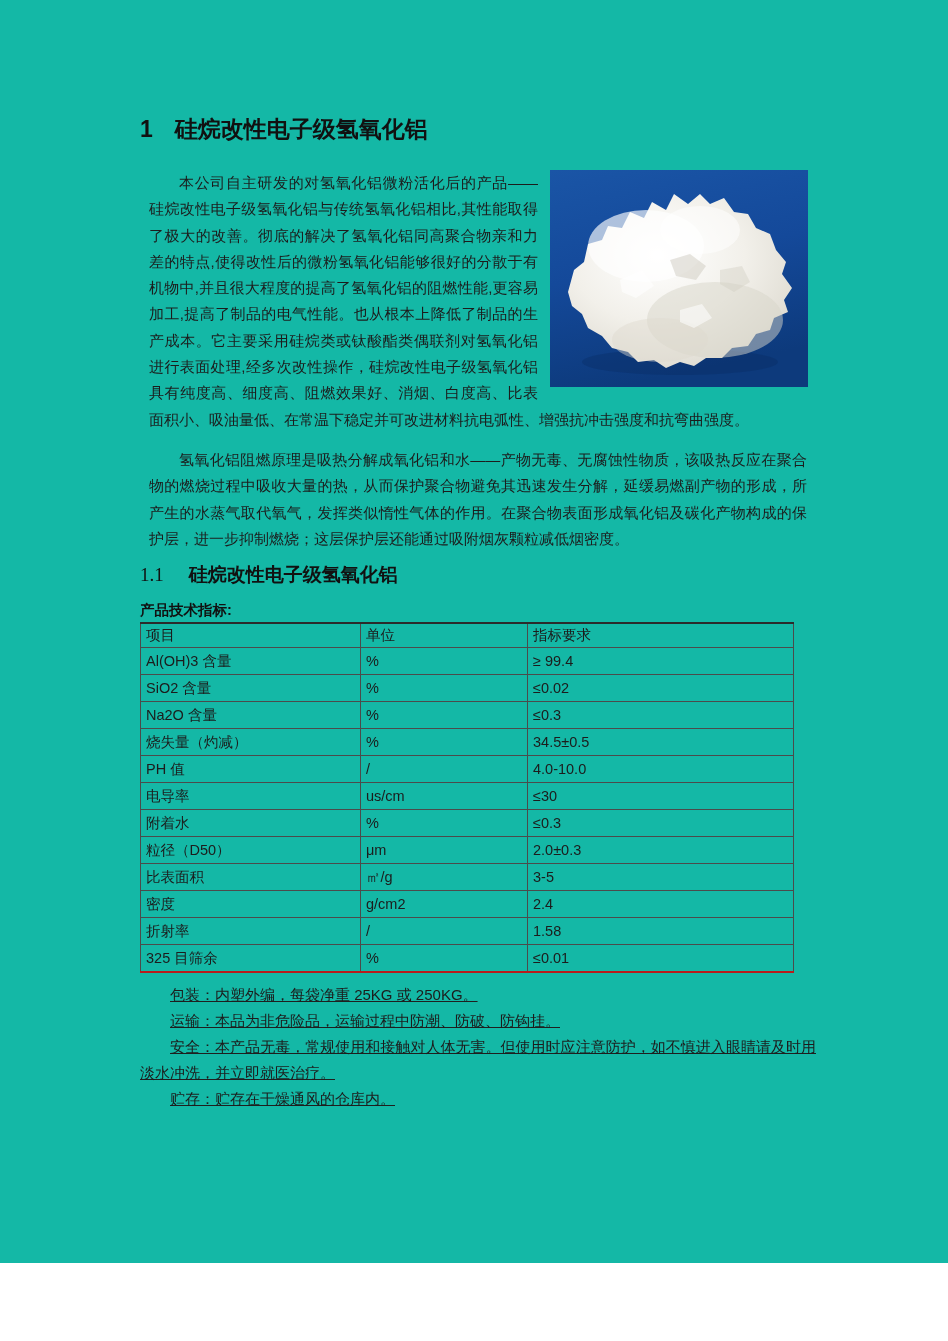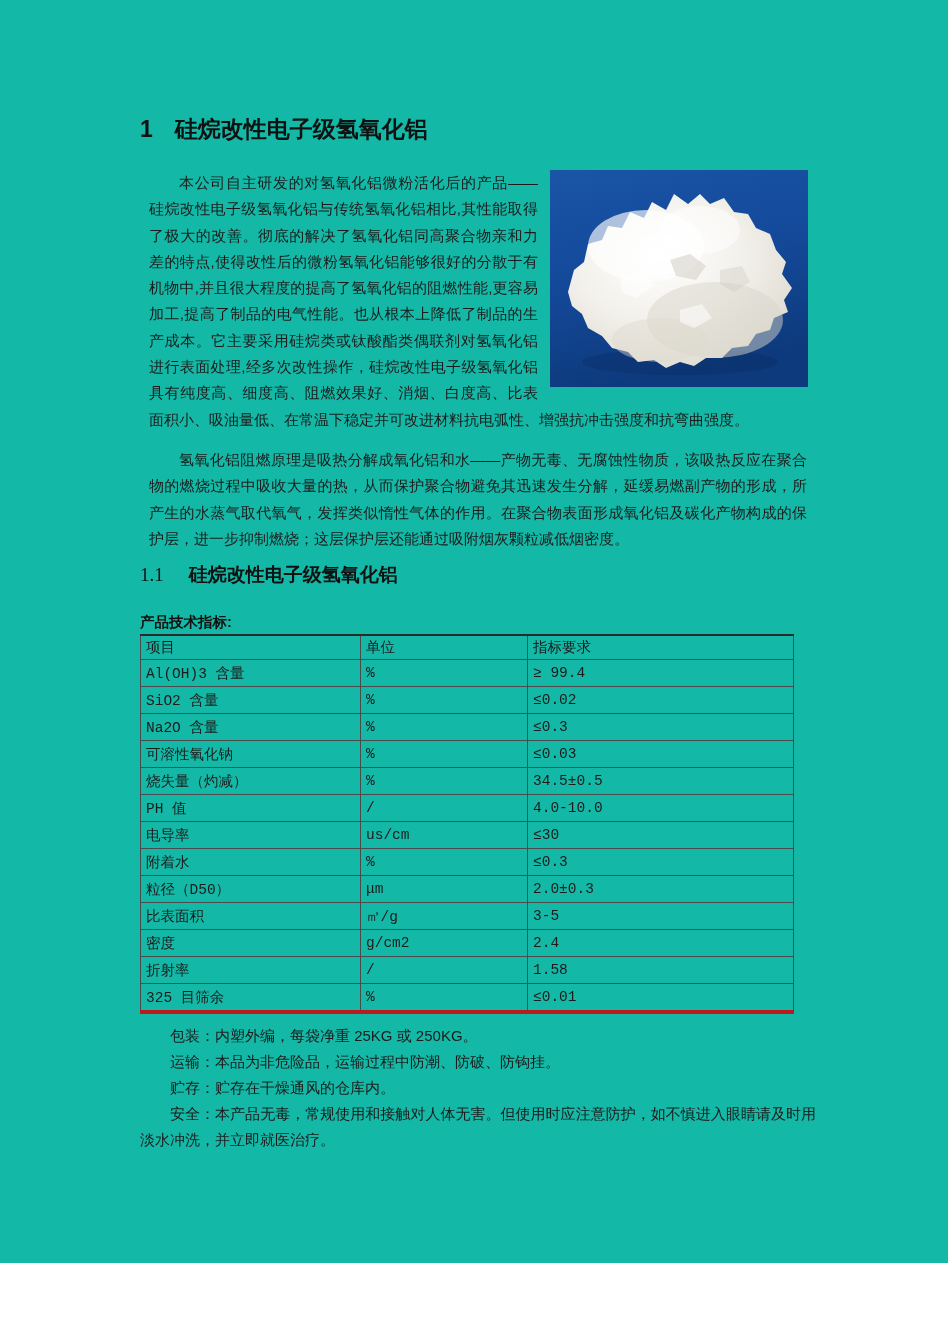--- a/index.html
+++ b/index.html
@@ -39,44 +39,44 @@
   h2.subtitle {
     margin:7px 0 0 0;
     font-size:19px; line-height:28px;
     font-weight:600; color:#111;
   }
   h2.subtitle .num {
     font-family:"Liberation Serif","DejaVu Serif",serif;
     font-weight:400; margin-right:25px;
   }
   .table-label {
-    margin-top:23px;
+    margin-top:11px;
     font-size:14.5px; line-height:20px;
     font-weight:700; color:#111;
   }
   table.spec {
     border-collapse:collapse;
     margin-top:2px;
     width:653px;
     table-layout:fixed;
   }
-  table.spec { border-top:2px solid #2b2b2b; border-bottom:4px solid #b91c1c;font-family:Liberation Mono, monospace; }
+  table.spec { border-top:2px solid #2b2b2b; border-bottom:2px solid #b91c1c; }
   table.spec th, table.spec td {
     border:1px solid #4b4b4b;
     font-size:14.5px;
     font-weight:400;
     text-align:left;
     padding:0 0 0 5px;
     height:26px;
     overflow:hidden;
     white-space:nowrap;
     color:#1c1c1c;
   }
   table.spec th { height:23px; }
-  .notes { margin-top:9px; }
+  .notes { margin-top:9px;text-decoration:underline; }
   p.note {
     margin:0;
     font-size:15px; line-height:26px;
     text-indent:2em;
     text-align:justify;
     color:#1c1c1c;
   }
 </style>
 </head>
 <body>
@@ -148,25 +148,20 @@
           <td>SiO2 含量</td>
           <td>%</td>
           <td>≤0.02</td>
         </tr>
         <tr>
           <td>Na2O 含量</td>
           <td>%</td>
           <td>≤0.3</td>
         </tr>
         <tr>
-          <td>可溶性氧化钠</td>
-          <td>%</td>
-          <td>≤0.03</td>
-        </tr>
-        <tr>
           <td>烧失量（灼减）</td>
           <td>%</td>
           <td>34.5±0.5</td>
         </tr>
         <tr>
           <td>PH 值</td>
           <td>/</td>
           <td>4.0-10.0</td>
         </tr>
         <tr>
@@ -203,18 +198,18 @@
           <td>325 目筛余</td>
           <td>%</td>
           <td>≤0.01</td>
         </tr>
       </tbody>
     </table>
 
     <div class="notes">
       <p class="note">包装：内塑外编，每袋净重 25KG 或 250KG。</p>
       <p class="note">运输：本品为非危险品，运输过程中防潮、防破、防钩挂。</p>
+      <p class="note">安全：本产品无毒，常规使用和接触对人体无害。但使用时应注意防护，如不慎进入眼睛请及时用淡水冲洗，并立即就医治疗。</p>
       <p class="note">贮存：贮存在干燥通风的仓库内。</p>
-      <p class="note">安全：本产品无毒，常规使用和接触对人体无害。但使用时应注意防护，如不慎进入眼睛请及时用淡水冲洗，并立即就医治疗。</p>
     </div>
 
   </div>
 </div>
 
 </body></html>

